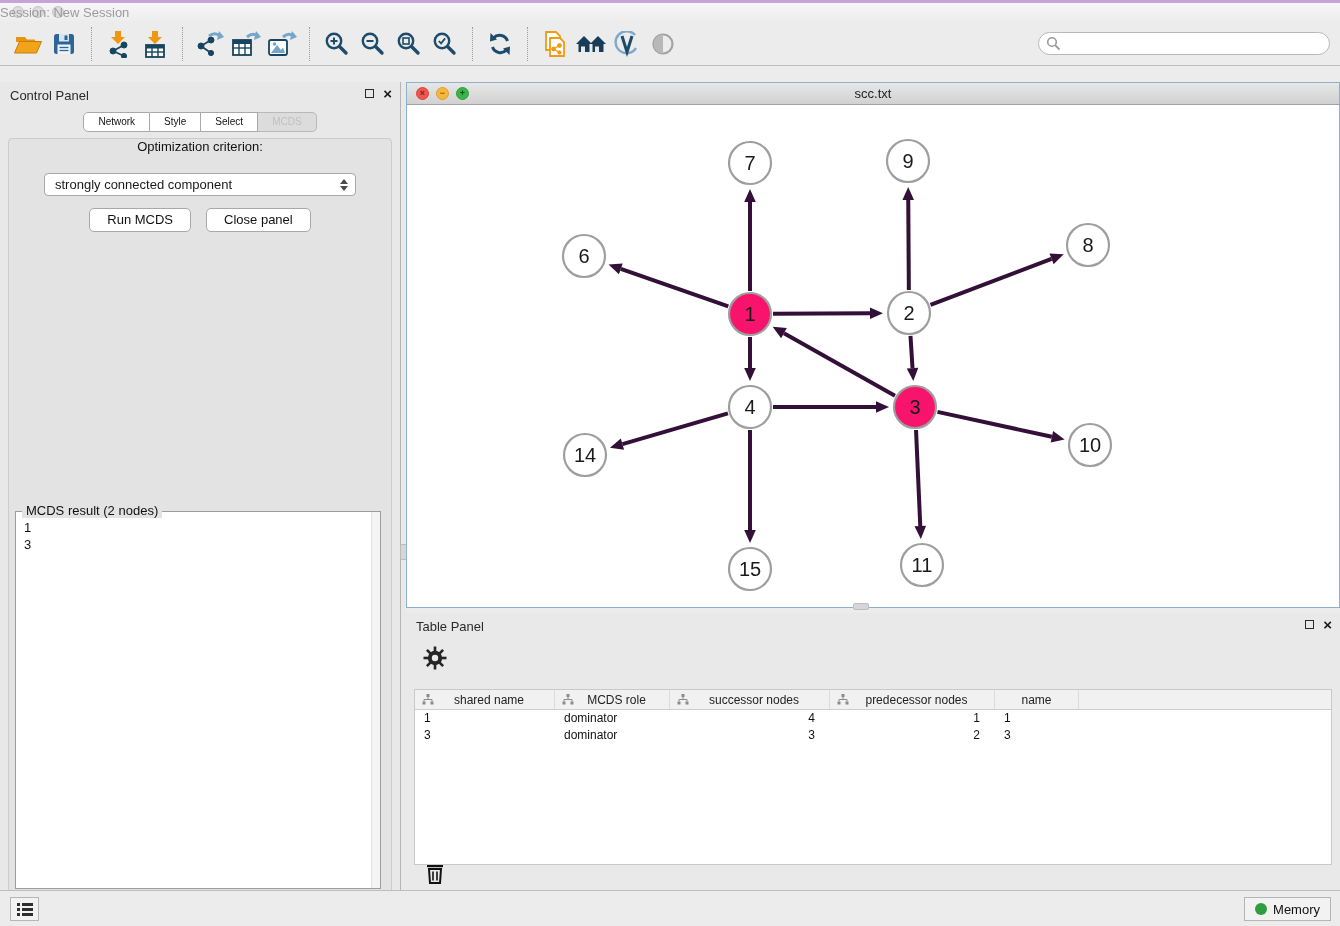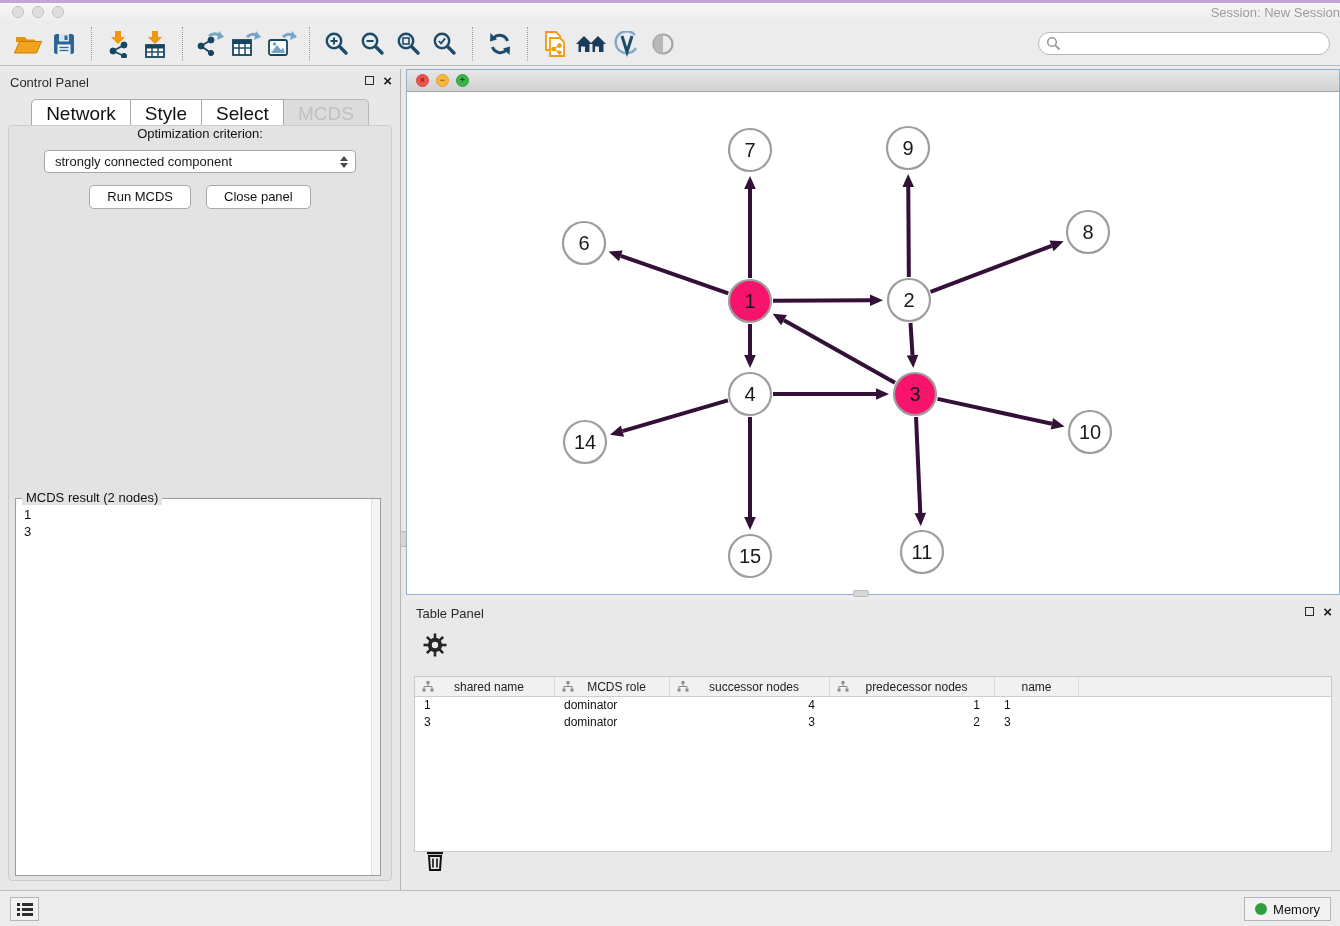--- a/index.html
+++ b/index.html
@@ -4,52 +4,52 @@
 <style>
   * { margin:0; padding:0; box-sizing:border-box; }
   html,body { width:1340px; height:926px; overflow:hidden; }
   body { font-family:"Liberation Sans", sans-serif; font-size:13px; background:#ececec; color:#1a1a1a; position:relative; }
 
   
   #top-strip { position:absolute; left:0; top:0; width:100%; height:3px; background:#c3a6d7; }
   #titlebar { position:absolute; left:0; top:3px; width:100%; height:19px; background:linear-gradient(#f6f6f6,#ededed); }
   #titlebar .lights { position:absolute; left:12px; top:3px; display:flex; gap:8px; }
   #titlebar .lights i { width:12px; height:12px; border-radius:50%; background:#dedede; border:1px solid #c3c3c3; }
-  #window-title { position:absolute; left:0; right:0; top:2px; text-align:right; color:#9b9b9b; }
+  #window-title { position:absolute; left:0; right:0; top:2px; text-align:left; color:#9b9b9b; }
 
   
   #toolbar { position:absolute; left:0; top:22px; width:100%; height:44px; background:#ececec; border-bottom:1px solid #bdbdbd; display:flex; align-items:center; padding-left:10px; }
   .tbtn { width:36px; height:38px; display:flex; align-items:center; justify-content:center; flex:0 0 auto; }
   .tsep { width:1px; height:34px; border-left:1px dotted #9b9b9b; margin:0 9px; flex:0 0 auto; }
   #search-wrap { margin-left:auto; margin-right:10px; width:292px; height:23px; background:#fff; border:1px solid #b8b8b8; border-radius:12px; display:flex; align-items:center; padding-left:7px; }
   #search-wrap svg { flex:0 0 auto; }
   #search-input { border:none; outline:none; background:transparent; flex:1; height:19px; font-size:12px; padding:0 8px 0 4px; }
 
   
-  #main { position:absolute; left:0; top:69px; width:1340px; height:824px;padding-left:37px; }
+  #main { position:absolute; left:0; top:82px; width:1340px; height:824px;padding-left:37px; }
   #status-bar { position:absolute; left:0; top:890px; width:100%; height:36px; background:#ececec; border-top:1px solid #bdbdbd; }
 
   
   #control-panel { position:absolute; left:0; top:0; width:401px; height:824px; background:#e8e8e8; border-right:1px solid #b5b5b5; }
   .panel-head { position:relative; height:26px; }
   .panel-head .ptitle { position:absolute; left:10px; top:6px; color:#2a2a2a; }
   .panel-head .pbtns { position:absolute; right:8px; top:6px; display:flex; gap:9px; align-items:center; }
   .float-sq { width:9px; height:9px; border:1.5px solid #2a2a2a; display:inline-block; }
   .close-x { font-weight:bold; font-size:15px; line-height:11px; color:#1a1a1a; }
 
   .seg-tabs { display:flex; justify-content:center; }
-  .seg { background:#fff; border:1px solid #a9a9a9; border-left:none; padding:3px 14px 4px; font-size:19px; color:#111; }
+  .seg { background:#fff; border:1px solid #a9a9a9; border-left:none; padding:3px 14px 4px; font-size:10px; color:#111; }
   .seg:first-child { border-left:1px solid #a9a9a9; border-radius:5px 0 0 5px; }
   .seg:last-child { border-radius:0 5px 5px 0; }
   .seg.sel { background:#dcdcdc; color:#c0c0c0; border-color:#b9b9b9; }
 
   #cp-tabs { position:absolute; left:0; right:0; top:30px; }
   #cp-inner { position:absolute; left:8px; right:8px; top:56px; bottom:12px; background:#e3e3e3; border:1px solid #cccccc; border-radius:4px; }
   #opt-label { text-align:center; margin-top:0; color:#111; }
-  #criterion-select { width:312px; height:23px; margin:9px auto 0; background:#fff; border:1px solid #a8a8a8; border-radius:4px; position:relative; display:flex; align-items:center; padding-left:10px; }
+  #criterion-select { width:312px; height:23px; margin:19px auto 0; background:#fff; border:1px solid #a8a8a8; border-radius:4px; position:relative; display:flex; align-items:center; padding-left:10px; }
   #criterion-select .stepper { position:absolute; right:5px; top:3px; width:12px; height:16px; display:flex; flex-direction:column; align-items:center; justify-content:center; gap:2px; }
   .tri-up { width:0; height:0; border-left:4px solid transparent; border-right:4px solid transparent; border-bottom:5px solid #4a4a4a; }
   .tri-dn { width:0; height:0; border-left:4px solid transparent; border-right:4px solid transparent; border-top:5px solid #4a4a4a; }
   #cp-buttons { display:flex; justify-content:center; gap:15px; margin-top:12px; }
   .mac-btn { background:#fff; border:1px solid #a8a8a8; border-radius:5px; padding:3px 17px 4px; font-size:13px; color:#111; }
 
   #result-box { position:absolute; left:6px; right:10px; top:372px; height:378px; border:1px solid #9c9c9c; background:#fff; }
   #result-legend { position:absolute; top:-9px; left:6px; background:#e3e3e3; padding:0 4px; color:#111; }
   #result-text { position:absolute; left:0; top:3px; right:10px; bottom:0; padding:4px 8px; white-space:pre-line; line-height:17px; color:#111; }
   #result-scroll { position:absolute; right:0; top:0; bottom:0; width:9px; background:#f4f4f4; border-left:1px solid #e2e2e2; }
@@ -305,20 +305,21 @@
   <div id="v-divider"></div>
   <div id="v-handle"></div>
 
   <div id="net-frame">
     <div id="net-titlebar">
       <div class="lights">
         <span class="tl red">×</span>
         <span class="tl yellow">−</span>
         <span class="tl green">+</span>
       </div>
+      <div id="net-title">scc.txt</div>
     </div>
     <div id="net-canvas">
       <svg id="graph-svg" width="931" height="500">
           <line x1="343" y1="186" x2="343" y2="97" stroke="#331037" stroke-width="4"></line>
           <polygon points="343,84 348.8,97 337.2,97" fill="#331037"></polygon>
           <line x1="321.28718253123094" y1="201.4135938964542" x2="213.81738614269537" y2="163.86390600166465" stroke="#331037" stroke-width="4"></line>
           <polygon points="201.54492409513023,159.5759373344431 215.73047985576343,158.38849985736636 211.9042924296273,169.33931214596294" fill="#331037"></polygon>
           <line x1="365.9995451264251" y1="208.85534877278977" x2="463.00077130736605" y2="208.2452781678782" stroke="#331037" stroke-width="4"></line>
           <polygon points="476.0005142049107,208.16351877858546 463.03724857335817,214.0451634606289 462.96429404137393,202.4453928751275" fill="#331037"></polygon>
           <line x1="343" y1="232" x2="343" y2="263" stroke="#331037" stroke-width="4"></line>

